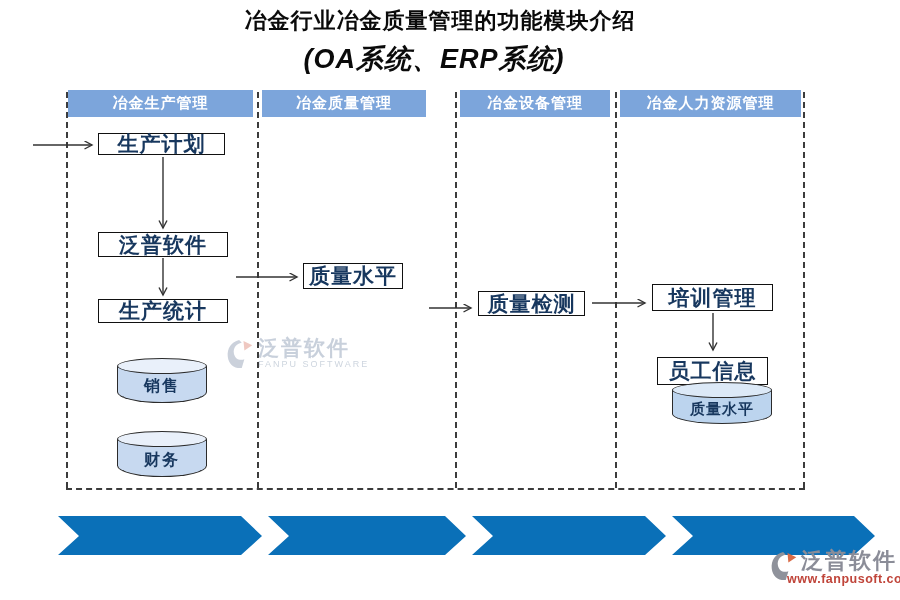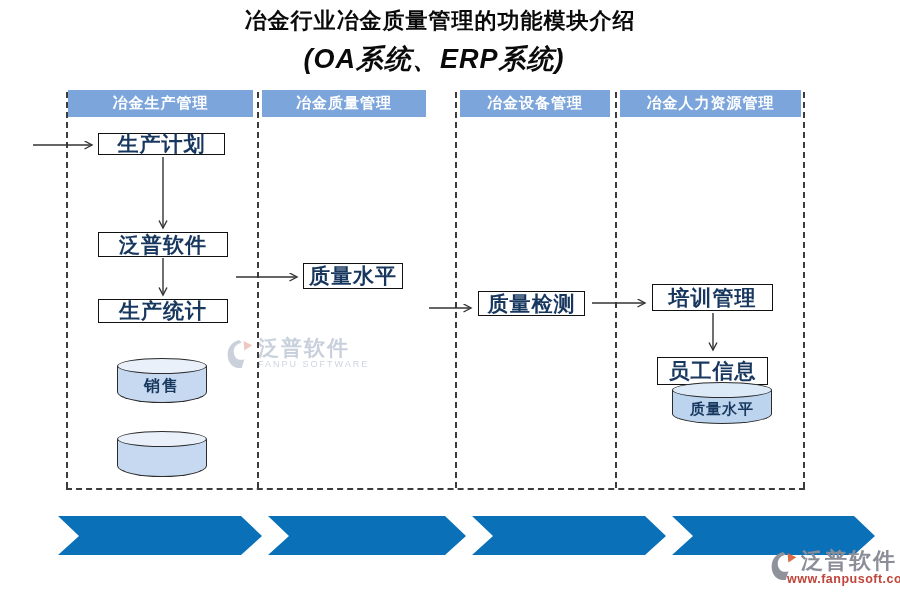--- a/index.html
+++ b/index.html
@@ -83,20 +83,21 @@
   <div class="node" style="left:657px;top:357px;width:111px;height:28px">员工信息</div>
 
   <div class="cyl" style="left:117px;top:358px;width:90px;height:45px">
     <div class="cyl-body"></div>
     <div class="cyl-top"></div>
     <div class="cyl-label">销售</div>
   </div>
   <div class="cyl" style="left:117px;top:431px;width:90px;height:46px">
     <div class="cyl-body"></div>
     <div class="cyl-top"></div>
+    <div class="cyl-label">财务</div>
   </div>
   <div class="cyl dark" style="left:672px;top:382px;width:100px;height:42px">
     <div class="cyl-body"></div>
     <div class="cyl-top"></div>
     <div class="cyl-label" style="font-size:15px;letter-spacing:1px">质量水平</div>
   </div>
 
   <svg class="overlay" width="900" height="600" viewBox="0 0 900 600">
     <defs>
       <marker id="arw" markerWidth="12" markerHeight="12" refX="8" refY="4.5" orient="auto" markerUnits="userSpaceOnUse">

